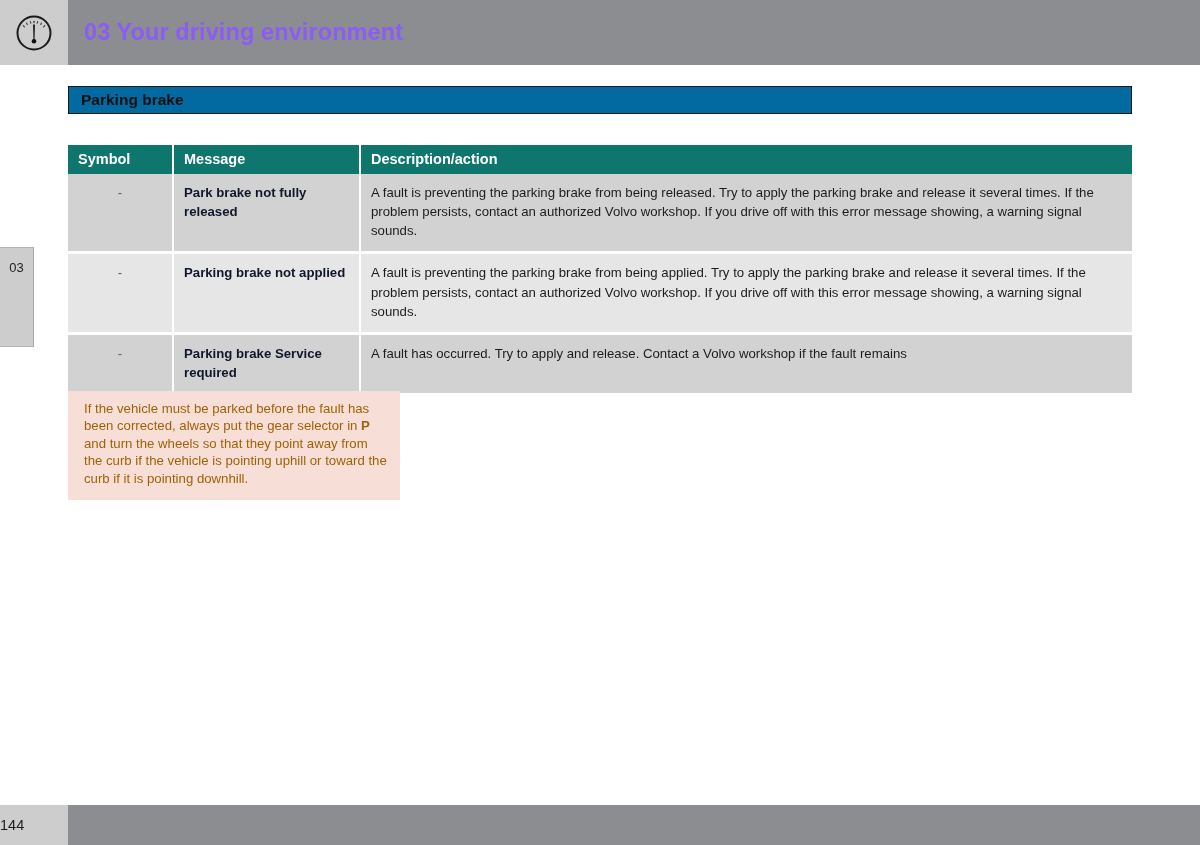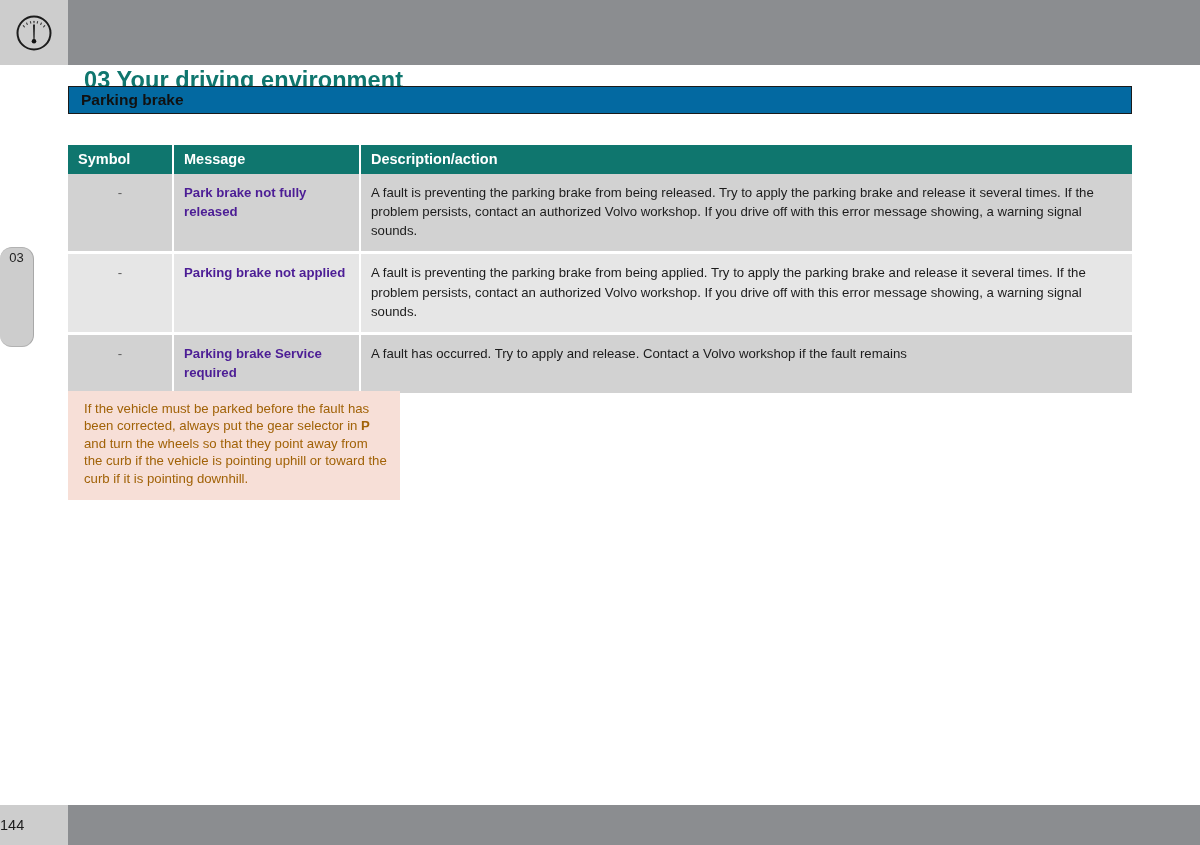--- a/index.html
+++ b/index.html
@@ -34,43 +34,41 @@
   }
   .gauge-icon { display: block; }
   .header-title {
     position: absolute;
     left: 84px; top: 0;
     height: 65px;
     display: flex;
     align-items: center;
     font-size: 23.5px;
     font-weight: bold;
-    color: #0f766e;
+    color: #8b5cf6;
     letter-spacing: 0.1px;
     white-space: nowrap;
-    margin-top: 48px;
   }
 
   
   .chapter-tab {
     position: absolute;
     left: 0; top: 247px;
     width: 34px; height: 100px;
     background: #cdcdcd;
     border-top: 1px solid #b2b2b2;
     border-right: 1px solid #a8a8a8;
     border-bottom: 1px solid #b2b2b2;
     box-sizing: border-box;
     display: flex;
     align-items: flex-start;
     justify-content: center;
-    padding-top: 2px;
+    padding-top: 12px;
     font-size: 13px;
     color: #222222;
-    border-radius: 12px;
   }
 
   
   .section-heading {
     position: absolute;
     left: 68px; top: 86px;
     width: 1064px; height: 28px;
     border: 1.5px solid #1a1a1a;
     box-sizing: border-box;
     background: #0369a1;
@@ -118,21 +116,21 @@
   .col-symbol { width: 84px; }
   .col-message { width: 165px; }
   .col-desc { width: auto; }
 
   .cell-symbol {
     text-align: center;
     color: #5b5b5b;
     font-size: 13.2px;
   }
   .cell-message {
-    color: #4c1d95;
+    color: #0f172a;
     font-weight: bold;
     font-size: 13.4px;
   }
   .cell-desc {
     color: #1c1c1c;
   }
 
   
   .warning-box {
     position: absolute;

